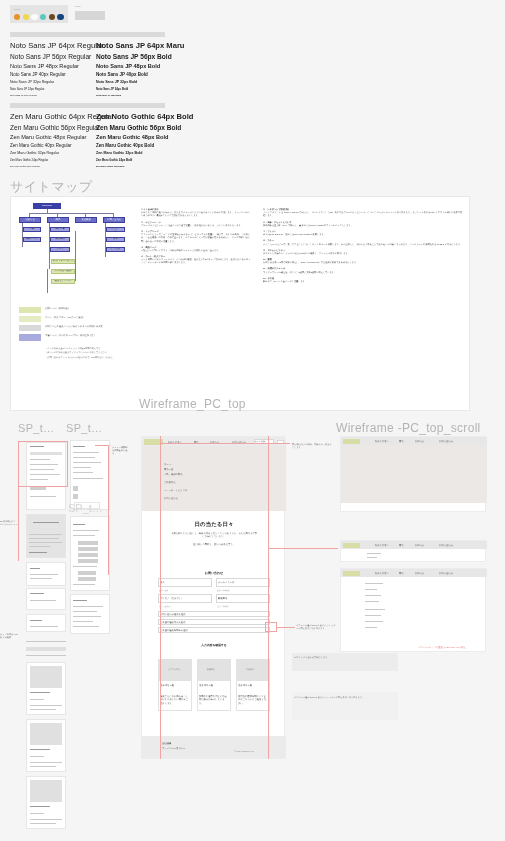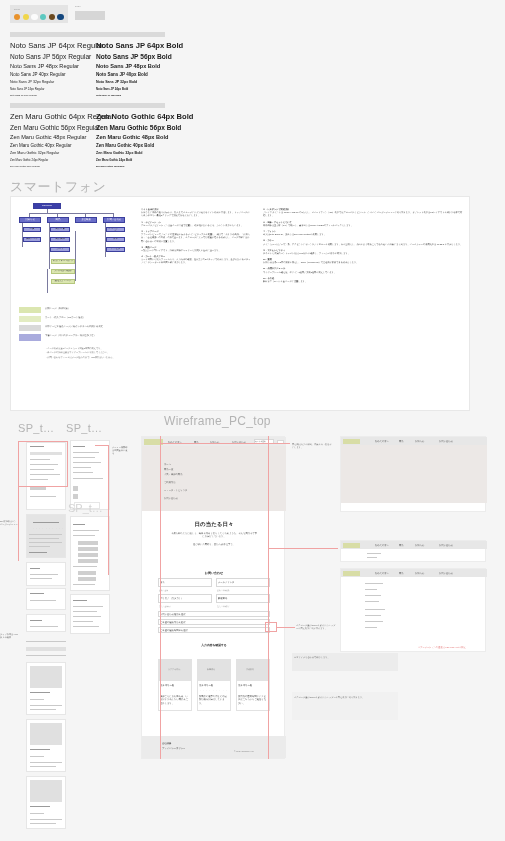--- a/index.html
+++ b/index.html
@@ -44,21 +44,21 @@
     position: absolute;
     font-size: 13px;
     color: #b4b4b4;
     font-weight: 400;
     letter-spacing: .5px;
   }
   #st-sitemap { left: 10px; top: 178px; }
   .wf-title { position: absolute; font-size: 11px; color: #b4b4b4; letter-spacing:.3px; white-space: nowrap;}
   #wt-sp1 { left: 18px; top: 422px; font-size: 11px; }
   #wt-sp2 { left: 66px; top: 422px; font-size: 11px; }
-  #wt-pc  { left: 139px; top: 414px; font-size: 12px; margin-left: 25px; }
+  #wt-pc  { left: 139px; top: 397px; font-size: 12px; }
   #wt-pcs { left: 336px; top: 421px; font-size: 12px; }
 
   
   .sitemap-card {
     position: absolute; left: 10px; top: 196px;
     width: 460px; height: 215px;
     background: #ffffff; border: 1px solid #e8e8e8;
   }
 
   
@@ -151,21 +151,21 @@
 
   <div class="swatch-card2">
     <div class="swatch-label">Logo</div>
     <div class="bar"></div>
   </div>
 
   <div class="gray-bar" id="gbar1"></div>
   <div class="type-block" id="tb1" style="left:10px; top:41px;">
     <div class="type-row" style="margin-bottom:3px;">
       <div class="type-reg col-reg" style="font-size:7.6px;">Noto Sans JP 64px Regular</div>
-      <div class="type-bold" style="font-size:7.6px;">Noto Sans JP 64px Bold</div>
+      <div class="type-bold" style="font-size:7.6px;">Noto Sans JP 64px Maru</div>
     </div>
     <div class="type-row" style="margin-bottom:3px;">
       <div class="type-reg col-reg" style="font-size:6.6px;">Noto Sans JP 56px Regular</div>
       <div class="type-bold" style="font-size:6.6px;">Noto Sans JP 56px Bold</div>
     </div>
     <div class="type-row" style="margin-bottom:3px;">
       <div class="type-reg col-reg" style="font-size:5.6px;">Noto Sans JP 48px Regular</div>
       <div class="type-bold" style="font-size:5.6px;">Noto Sans JP 48px Bold</div>
     </div>
     <div class="type-row" style="margin-bottom:3px;">
@@ -211,21 +211,21 @@
     <div class="type-row" style="margin-bottom:3px;">
       <div class="type-reg col-reg" style="font-size:2.8px;">Zen Maru Gothic 24px Regular</div>
       <div class="type-bold" style="font-size:2.8px;">Zen Maru Gothic 24px Bold</div>
     </div>
     <div class="type-row">
       <div class="type-reg col-reg" style="font-size:2.2px;">Zen Maru Gothic 16px Regular</div>
       <div class="type-bold" style="font-size:2.2px;">Zen Maru Gothic 16px Bold</div>
     </div>
   </div>
 
-  <div class="section-title" id="st-sitemap">スマートフォン</div>
+  <div class="section-title" id="st-sitemap">サイトマップ</div>
 
   <div class="sitemap-card">
 
     <div class="flow">
       <div class="node n-root" style="left:14px; top:0; width:28px; height:6px;">TOPpage</div>
       <div class="conn" style="left:28px; top:6px; width:1px; height:4px;"></div>
       <div class="conn" style="left:10px; top:10px; width:84px; height:1px;"></div>
       <div class="conn" style="left:10px; top:10px; width:1px; height:4px;"></div>
       <div class="conn" style="left:38px; top:10px; width:1px; height:4px;"></div>
       <div class="conn" style="left:66px; top:10px; width:1px; height:4px;"></div>
@@ -308,20 +308,21 @@
       <span class="sm-h">11．公開スケジュール</span>
       <span class="sm-p">ワイヤーフレーム確定後、デザイン2週間／実装3週間を想定しています。</span>
       <span class="sm-h">12．その他</span>
       <span class="sm-p">解析タグ（GA4）を全ページに設置します。</span>
     </div>
   </div>
 
   <div class="wf-title" id="wt-sp1">SP_t…</div>
   <div class="wf-title" id="wt-sp2">SP_t…</div>
   <div class="wf-title" id="wt-pc">Wireframe_PC_top</div>
+  <div class="wf-title" id="wt-pcs">Wireframe -PC_top_scroll</div>
 
   <div class="sp-col" style="left:0;top:0;">
     <div class="sp-frame" style="left:26px; top:442px; width:40px; height:68px;"></div>
     <div class="sp-line dark" style="left:30px; top:446px; width:14px;"></div>
     <div class="sp-block" style="left:30px; top:452px; width:32px; height:3px;"></div>
     <div class="sp-line" style="left:30px; top:459px; width:20px;"></div>
     <div class="sp-line" style="left:30px; top:464px; width:28px;"></div>
     <div class="sp-line" style="left:30px; top:469px; width:24px;"></div>
     <div class="sp-line" style="left:30px; top:474px; width:30px;"></div>
     <div class="sp-line" style="left:30px; top:479px; width:18px;"></div>

